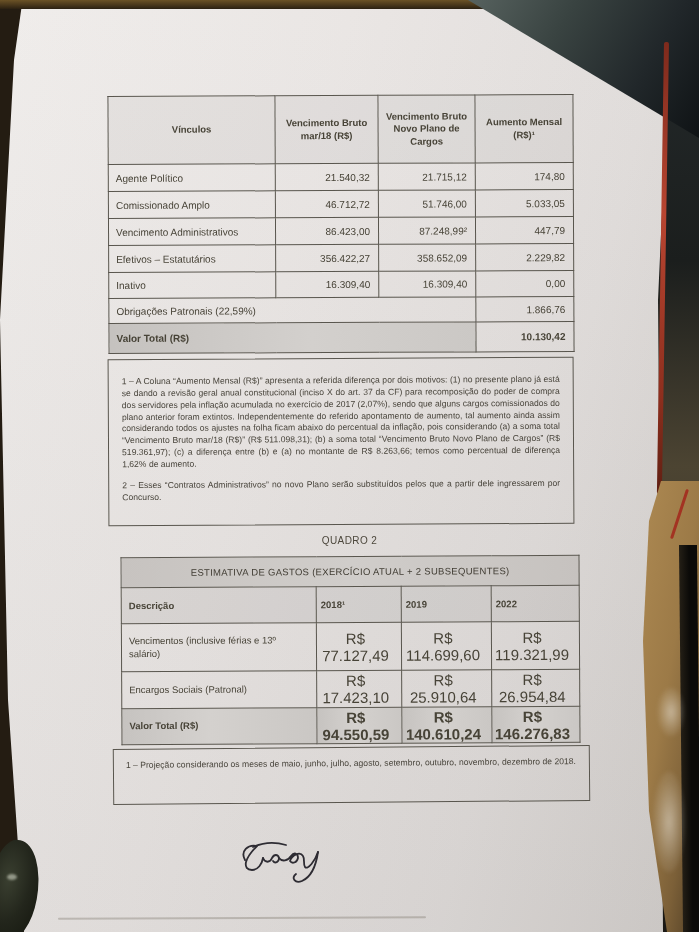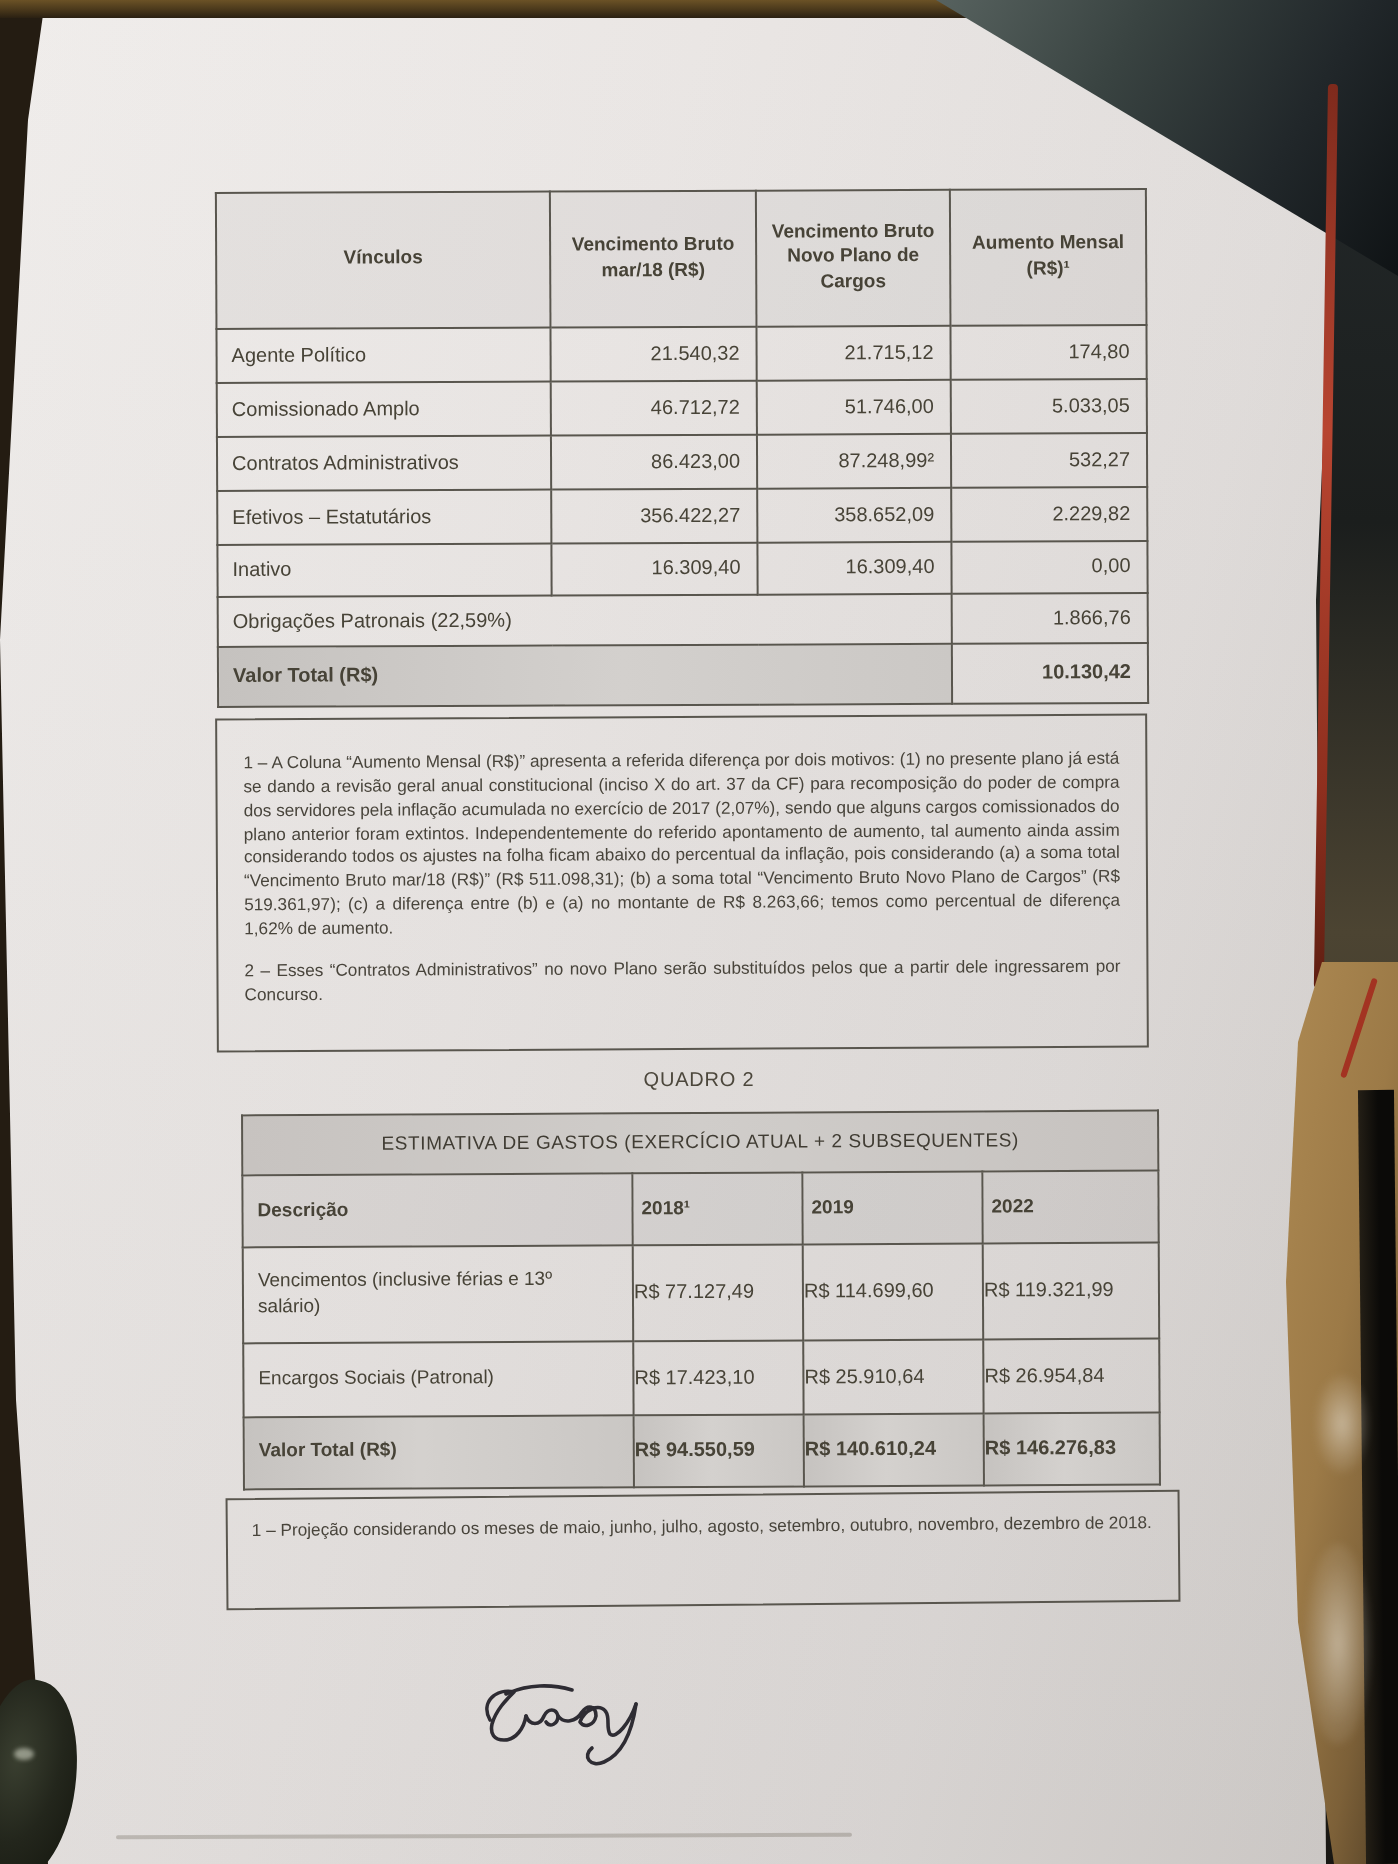--- a/index.html
+++ b/index.html
@@ -91,21 +91,21 @@
     font-size:10px; letter-spacing:0.4px; color:#4c473c; }
   .quadro2 { top:535px; }
   .quadro3 { top:817px; }
 
   .t2wrap { position:absolute; left:121px; top:556px; width:458px; transform:rotate(-0.3deg); }
   .t2 td.title { font-size:9.5px; text-align:center; letter-spacing:0.3px; color:#403c33;
     background:linear-gradient(90deg,#c7c3c0 0%,#d0cdca 50%,#c6c2bf 100%); }
   .t2 th { font-size:9.5px; font-weight:bold; text-align:left; background:rgba(0,0,0,0.055); padding:2px 4px; }
   .t2 th.lbl { text-align:left; padding-left:7px; }
   .t2 td.lbl { font-size:9.5px; text-align:left; padding:3px 8px 3px 7px; line-height:1.35; }
-  .t2 td.num { font-size:10px; text-align:left; padding-right:7px; }
+  .t2 td.num { font-size:15px; text-align:center; padding-right:7px; }
   .t2 tr.total td { font-weight:bold;
     background:linear-gradient(90deg,#c6c3c0 0%,#d4d1ce 45%,#cac7c4 100%); }
 
   .signature { position:absolute; left:231px; top:835px; width:118px; height:58px; }
   .signature svg { width:100%; height:100%; }
 </style>
 </head>
 <body>
 
 <div class="stage">
@@ -139,24 +139,24 @@
           <td class="num">21.715,12</td>
           <td class="num">174,80</td>
         </tr>
         <tr style="height:27px">
           <td class="lbl">Comissionado Amplo</td>
           <td class="num">46.712,72</td>
           <td class="num">51.746,00</td>
           <td class="num">5.033,05</td>
         </tr>
         <tr style="height:27px">
-          <td class="lbl">Contratos Administrativos</td>
+          <td class="lbl">Vencimento Administrativos</td>
           <td class="num">86.423,00</td>
           <td class="num">87.248,99²</td>
-          <td class="num">532,27</td>
+          <td class="num">447,79</td>
         </tr>
         <tr style="height:27px">
           <td class="lbl">Efetivos – Estatutários</td>
           <td class="num">356.422,27</td>
           <td class="num">358.652,09</td>
           <td class="num">2.229,82</td>
         </tr>
         <tr style="height:26px">
           <td class="lbl">Inativo</td>
           <td class="num">16.309,40</td>

